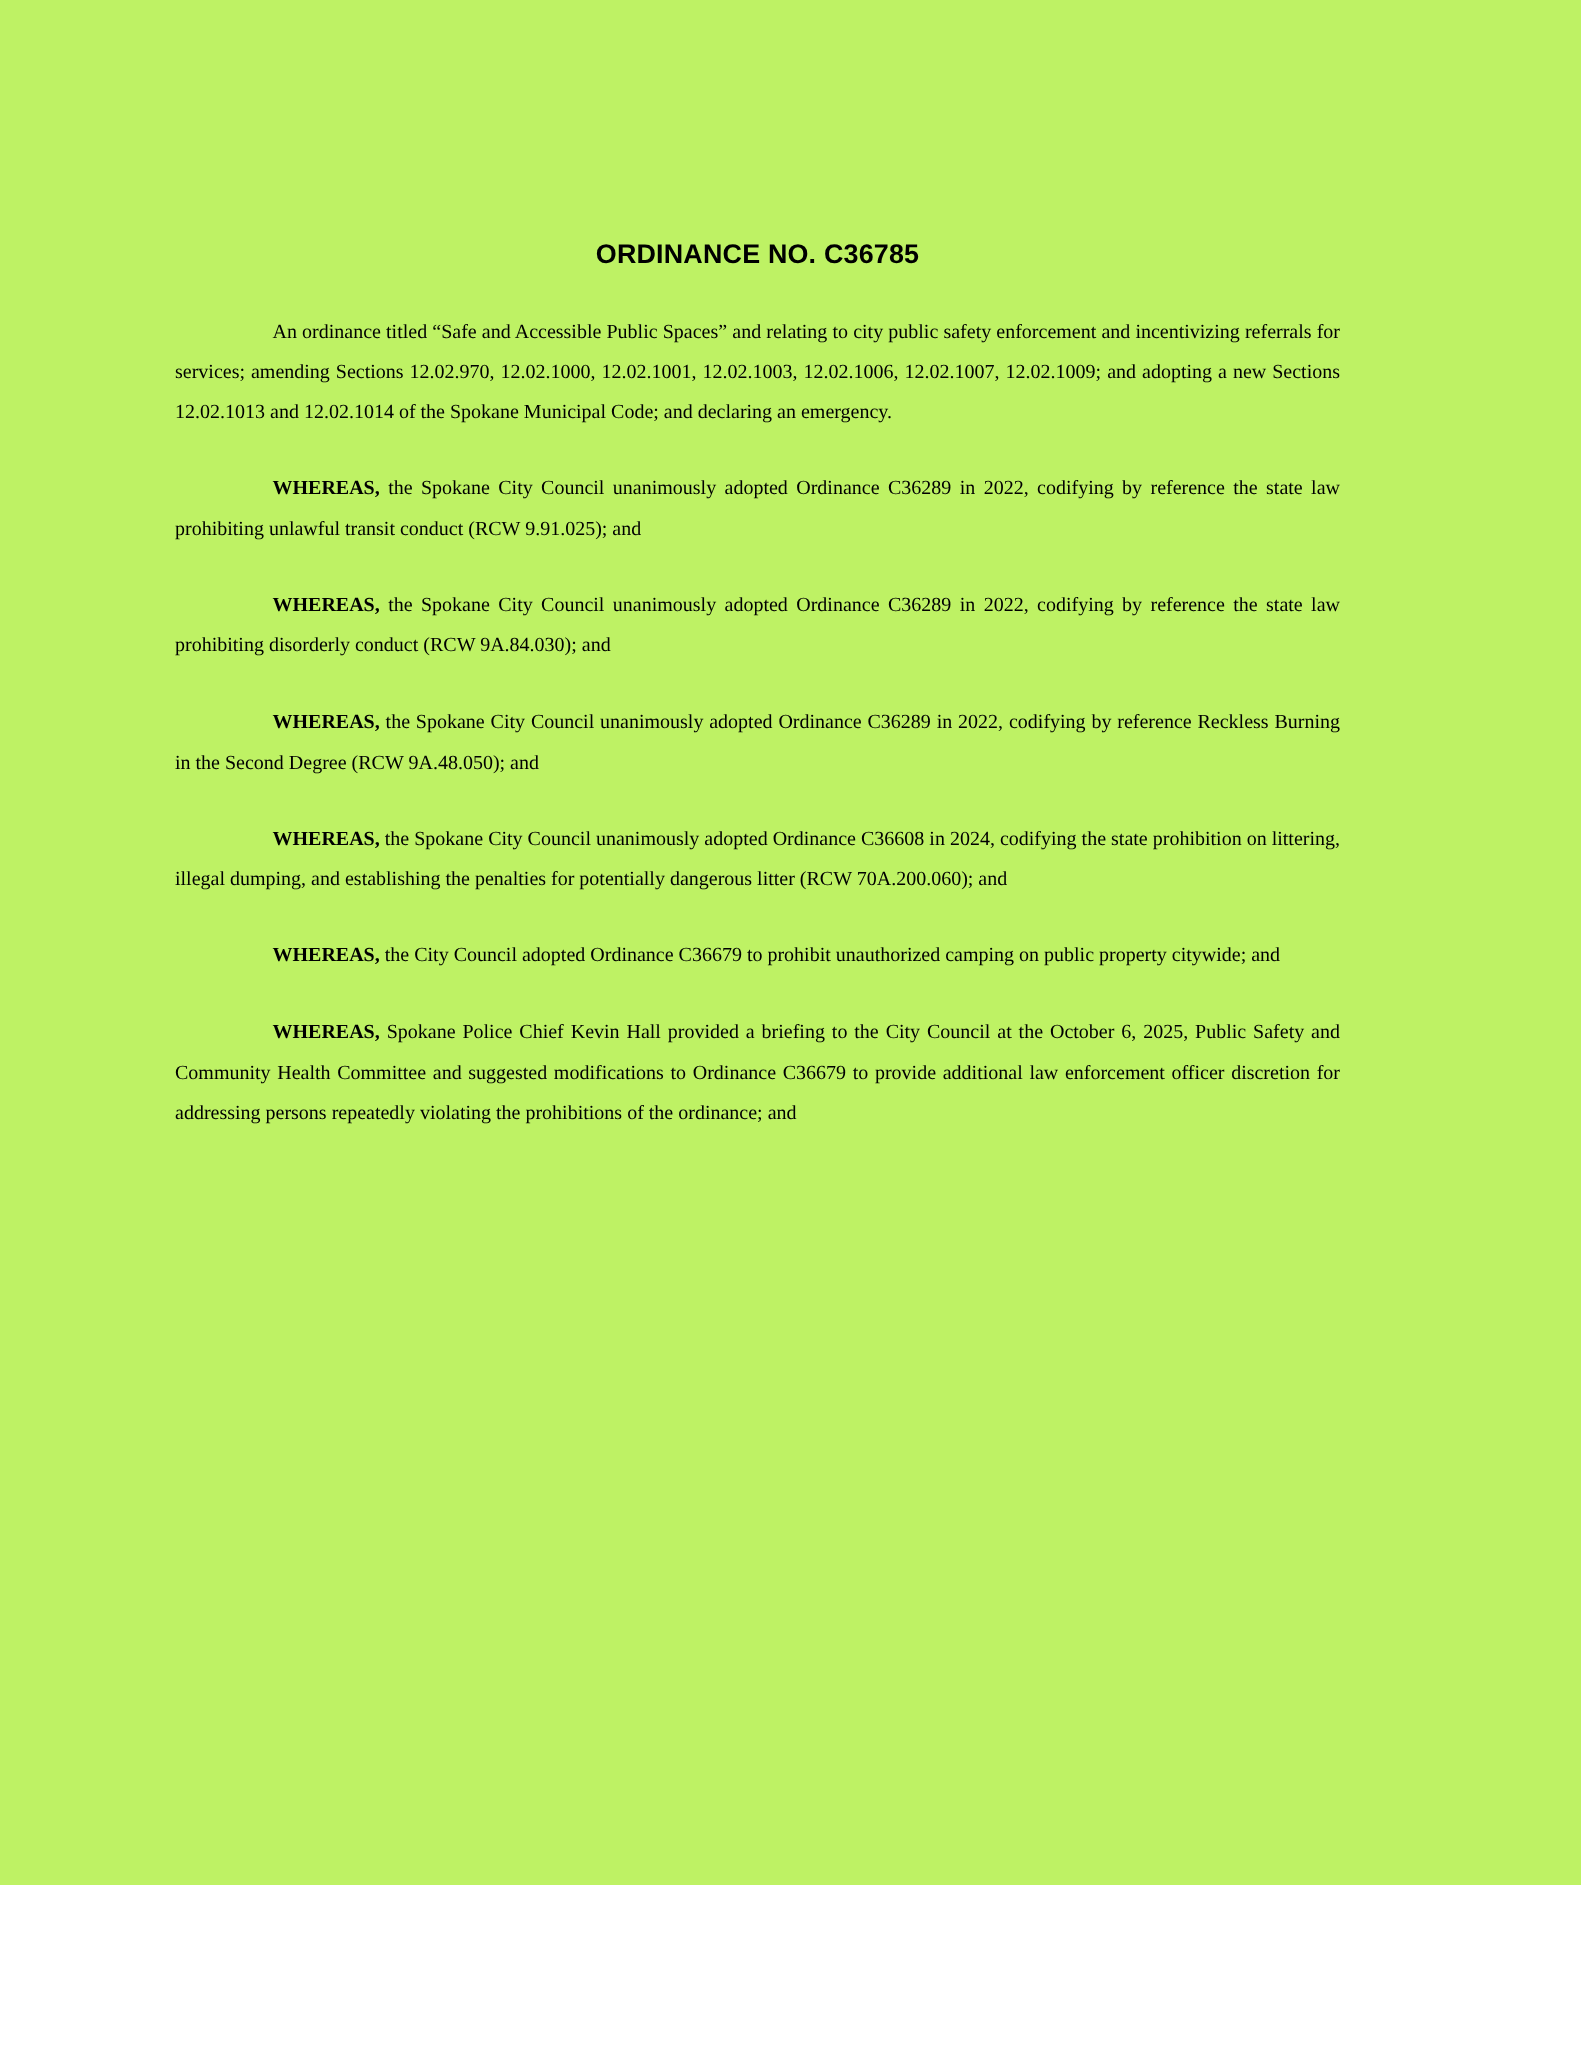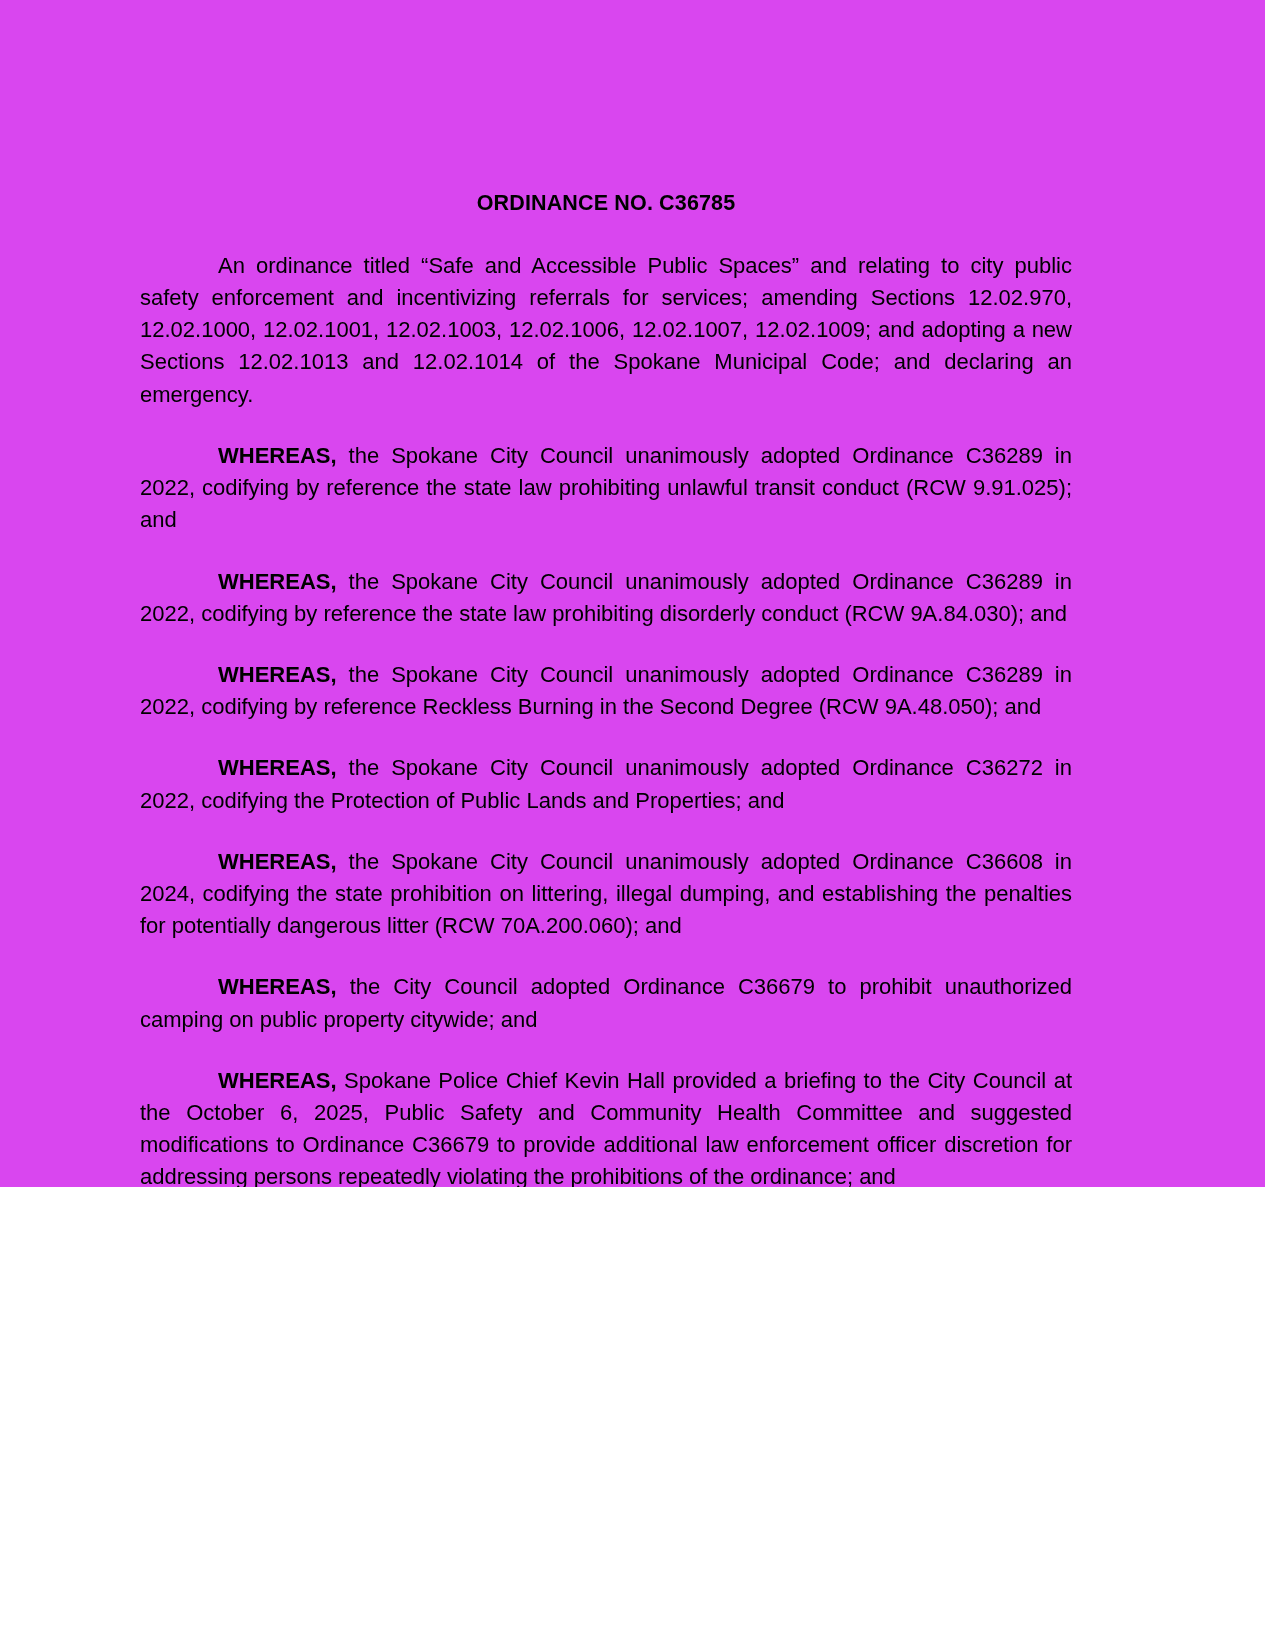--- a/index.html
+++ b/index.html
@@ -6,48 +6,49 @@
     margin: 0;
     padding: 0;
     background: #ffffff;
   }
   body {
     font-family: "Liberation Sans", sans-serif;
     color: #000000;
   }
   .page {
     width: 1265px;
-    height: 1187px;
+    height: 1508px;
     box-sizing: border-box;
-    background: #d946ef;
+    background: #bef264;
     position: relative;
     overflow: hidden;
   }
   .content {
     position: absolute;
     left: 140px;
     top: 190px;
     width: 932px;
   }
   .doc-title {
     text-align: center;
     font-weight: bold;
     font-size: 21.5px;
     letter-spacing: 0.15px;
     margin: 0 0 33px 0;
     line-height: 1.25;
   }
   p.para {
     margin: 0 0 29px 0;
-    font-size: 22px;
+    font-size: 16px;
     line-height: 32.2px;
     text-align: justify;
     text-justify: inter-word;
     text-indent: 78px;
     hyphens: none;
+    font-family: Liberation Serif, serif;
     -webkit-hyphens: none;
   }
   p.para:last-child {
     margin-bottom: 0;
   }
   .lead {
     font-weight: bold;
   }
 </style>
 </head>
@@ -59,21 +60,20 @@
     <h1 class="doc-title">ORDINANCE NO. C36785</h1>
 
     <p class="para"><span>An ordinance titled “Safe and Accessible Public Spaces” and relating to city public safety enforcement and incentivizing referrals for services; amending Sections 12.02.970, 12.02.1000, 12.02.1001, 12.02.1003, 12.02.1006, 12.02.1007, 12.02.1009; and adopting a new Sections 12.02.1013 and 12.02.1014 of the Spokane Municipal Code; and declaring an emergency.</span></p>
 
     <p class="para"><span class="lead">WHEREAS,</span><span> the Spokane City Council unanimously adopted Ordinance C36289 in 2022, codifying by reference the state law prohibiting unlawful transit conduct (RCW 9.91.025); and</span></p>
 
     <p class="para"><span class="lead">WHEREAS,</span><span> the Spokane City Council unanimously adopted Ordinance C36289 in 2022, codifying by reference the state law prohibiting disorderly conduct (RCW 9A.84.030); and</span></p>
 
     <p class="para"><span class="lead">WHEREAS,</span><span> the Spokane City Council unanimously adopted Ordinance C36289 in 2022, codifying by reference Reckless Burning in the Second Degree (RCW 9A.48.050); and</span></p>
 
-    <p class="para"><span class="lead">WHEREAS,</span><span> the Spokane City Council unanimously adopted Ordinance C36272 in 2022, codifying the Protection of Public Lands and Properties; and</span></p>
 
     <p class="para"><span class="lead">WHEREAS,</span><span> the Spokane City Council unanimously adopted Ordinance C36608 in 2024, codifying the state prohibition on littering, illegal dumping, and establishing the penalties for potentially dangerous litter (RCW 70A.200.060); and</span></p>
 
     <p class="para"><span class="lead">WHEREAS,</span><span> the City Council adopted Ordinance C36679 to prohibit unauthorized camping on public property citywide; and</span></p>
 
 
 
     <p class="para"><span class="lead">WHEREAS,</span><span> Spokane Police Chief Kevin Hall provided a briefing to the City Council at the October 6, 2025, Public Safety and Community Health Committee and suggested modifications to Ordinance C36679 to provide additional law enforcement officer discretion for addressing persons repeatedly violating the prohibitions of the ordinance; and</span></p>
 
   </div>

